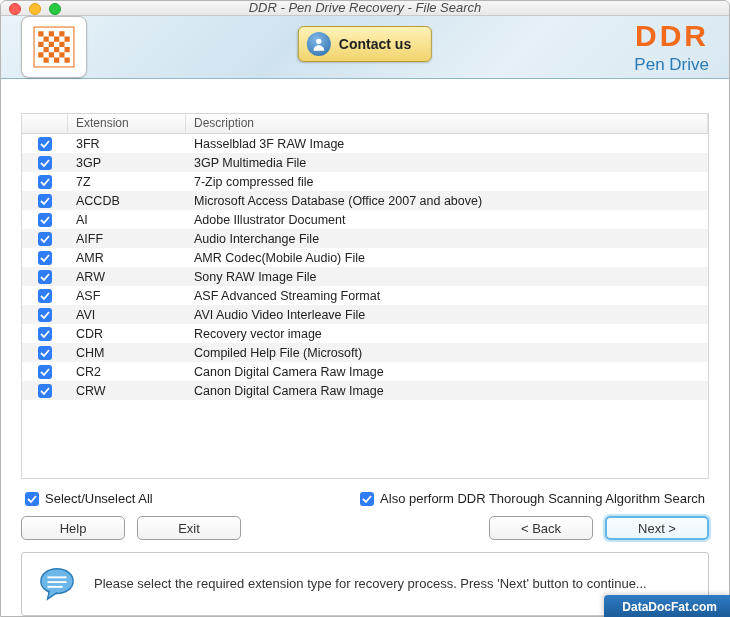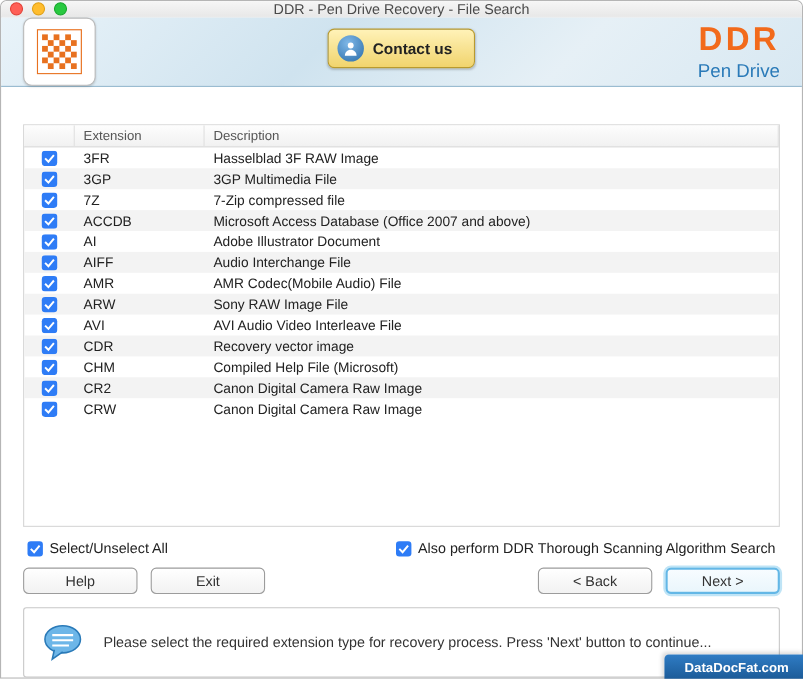--- a/index.html
+++ b/index.html
@@ -20,23 +20,24 @@
   display: flex;
   flex-direction: column;
   position: relative;
 }
 .titlebar {
   height: 22px;
   background: linear-gradient(#f6f6f6, #e8e8e8);
   border-bottom: 1px solid #c9c9c9;
   border-radius: 6px 6px 0 0;
   display: flex;
-  align-items: center;
+  align-items: flex-end;
   padding: 0 8px;
   position: relative;
+  font-style: italic;
 }
 .traffic { display: flex; gap: 8px; }
 .tl { width: 12px; height: 12px; border-radius: 50%; }
 .tl.close { background: #ff5f57; border: 0.5px solid #e24238; }
 .tl.min   { background: #ffbd2e; border: 0.5px solid #e1a116; }
 .tl.max   { background: #28c940; border: 0.5px solid #17a82d; }
 .title { position: absolute; left: 0; right: 0; text-align: center; font-size: 13px; color: #4a4a4a; }
 .header {
   height: 82px;
   background: linear-gradient(135deg, #e9f3f9, #cfe3ef 40%, #e6f0f6 70%, #d8e8f2);
@@ -285,20 +286,31 @@
             <div class="cell desc">Sony RAW Image File</div>
           </div>
           <div class="row">
             <div class="cell chk">
               <span class="checkbox">
                 <svg viewBox="0 0 10 10">
                   <path d="M1 5 L4 8 L9 2" stroke="#fff" stroke-width="1.8" fill="none"></path>
                 </svg>
               </span>
             </div>
+            <div class="cell ext">ASF</div>
+            <div class="cell desc">ASF Advanced Streaming Format</div>
+          </div>
+          <div class="row">
+            <div class="cell chk">
+              <span class="checkbox">
+                <svg viewBox="0 0 10 10">
+                  <path d="M1 5 L4 8 L9 2" stroke="#fff" stroke-width="1.8" fill="none"></path>
+                </svg>
+              </span>
+            </div>
             <div class="cell ext">AVI</div>
             <div class="cell desc">AVI Audio Video Interleave File</div>
           </div>
           <div class="row">
             <div class="cell chk">
               <span class="checkbox">
                 <svg viewBox="0 0 10 10">
                   <path d="M1 5 L4 8 L9 2" stroke="#fff" stroke-width="1.8" fill="none"></path>
                 </svg>
               </span>

